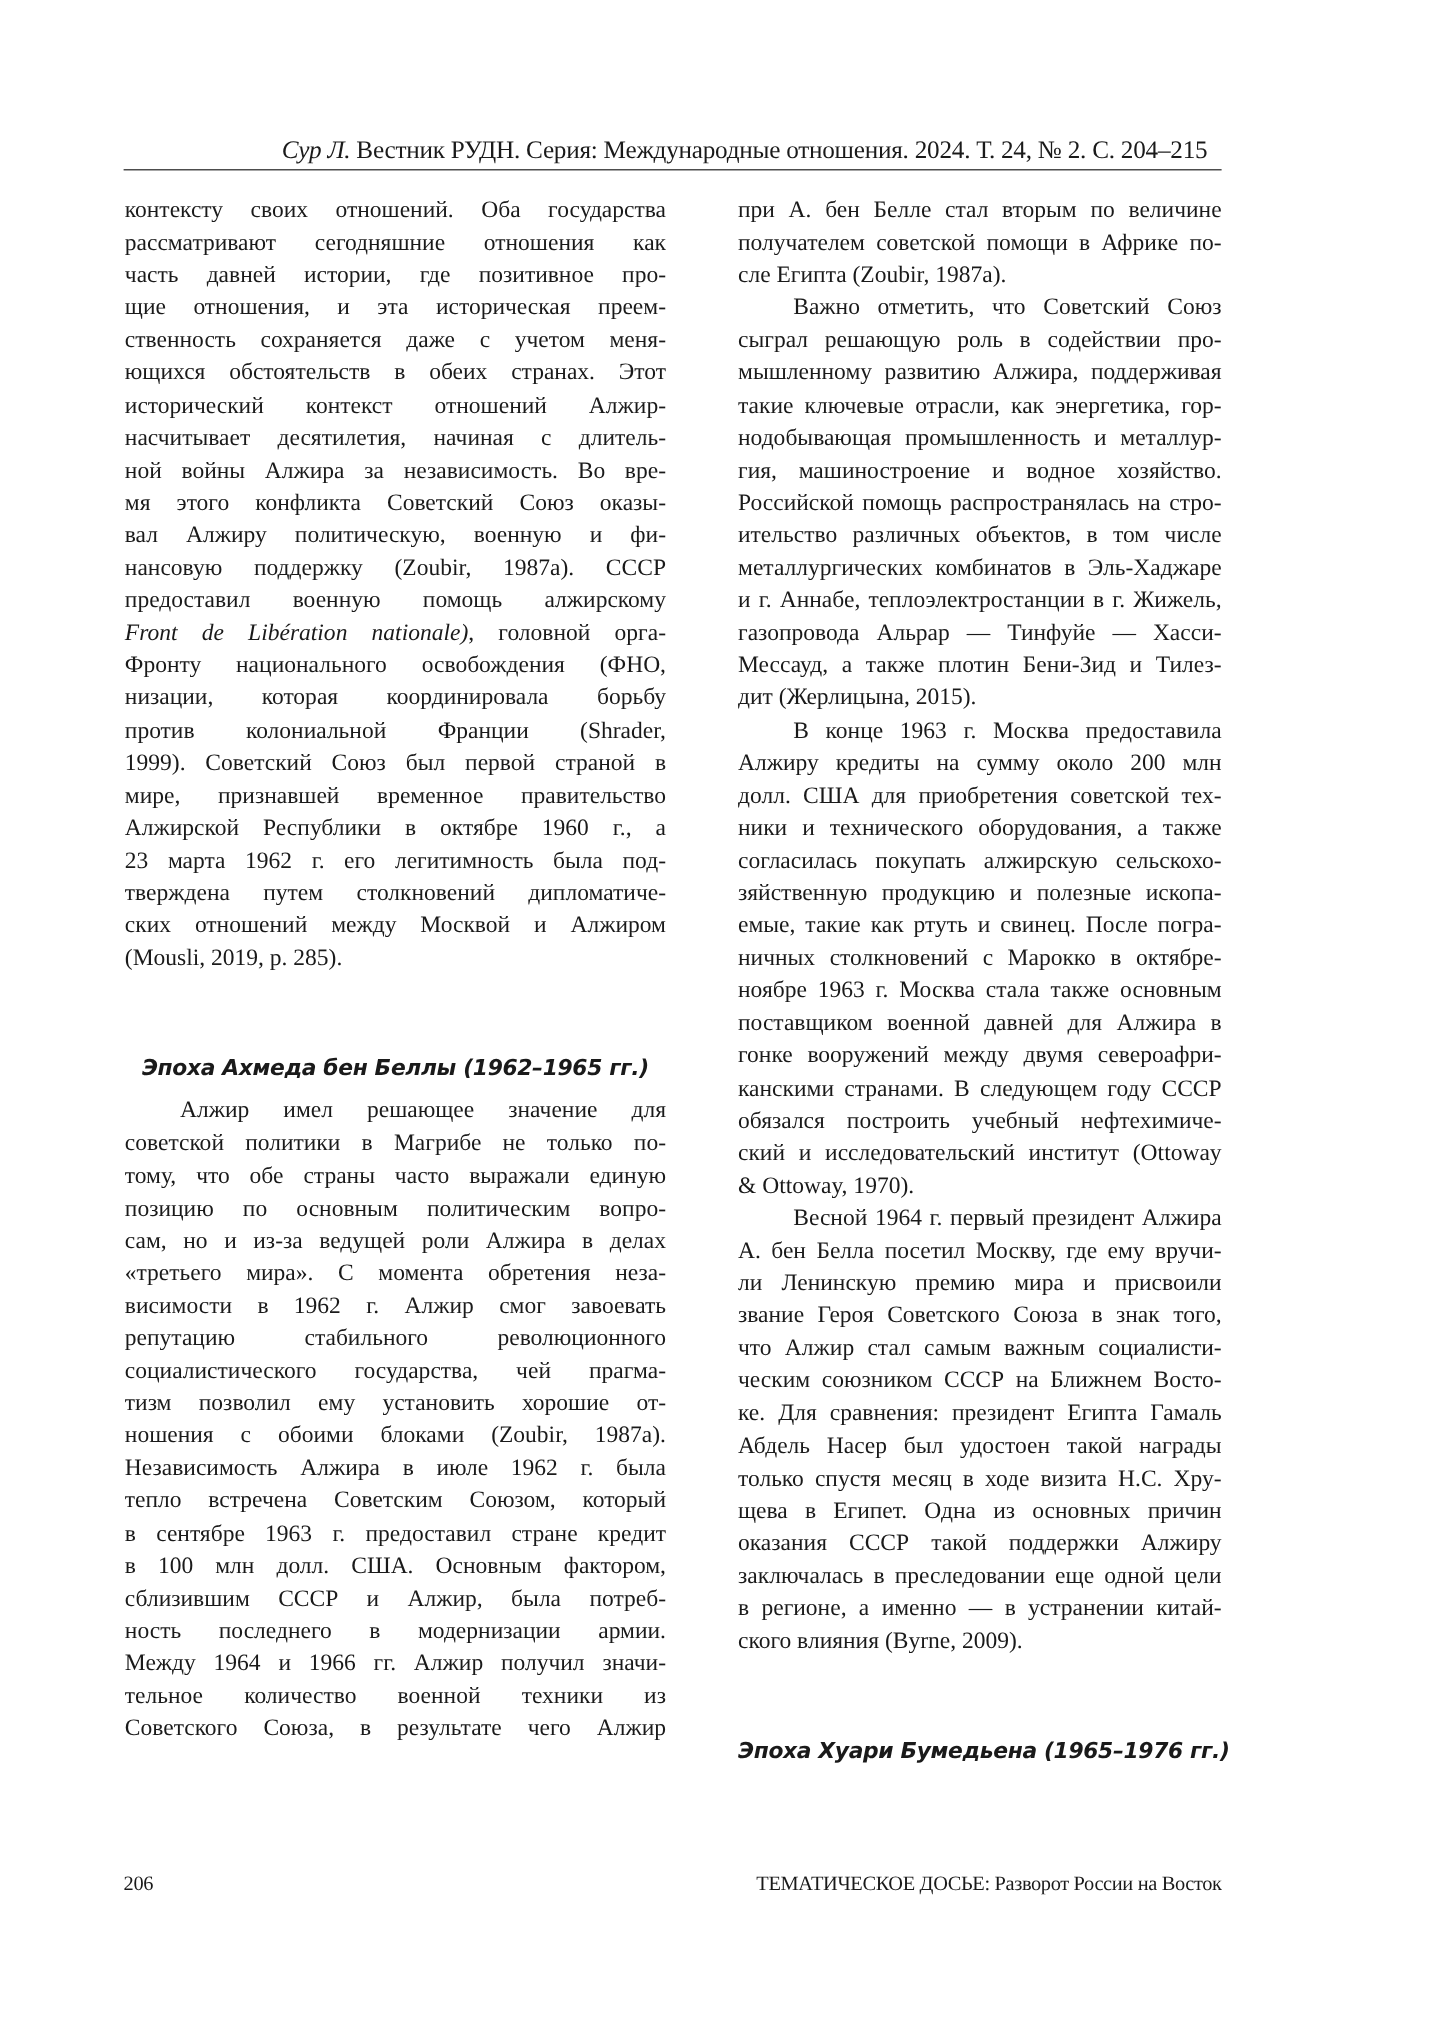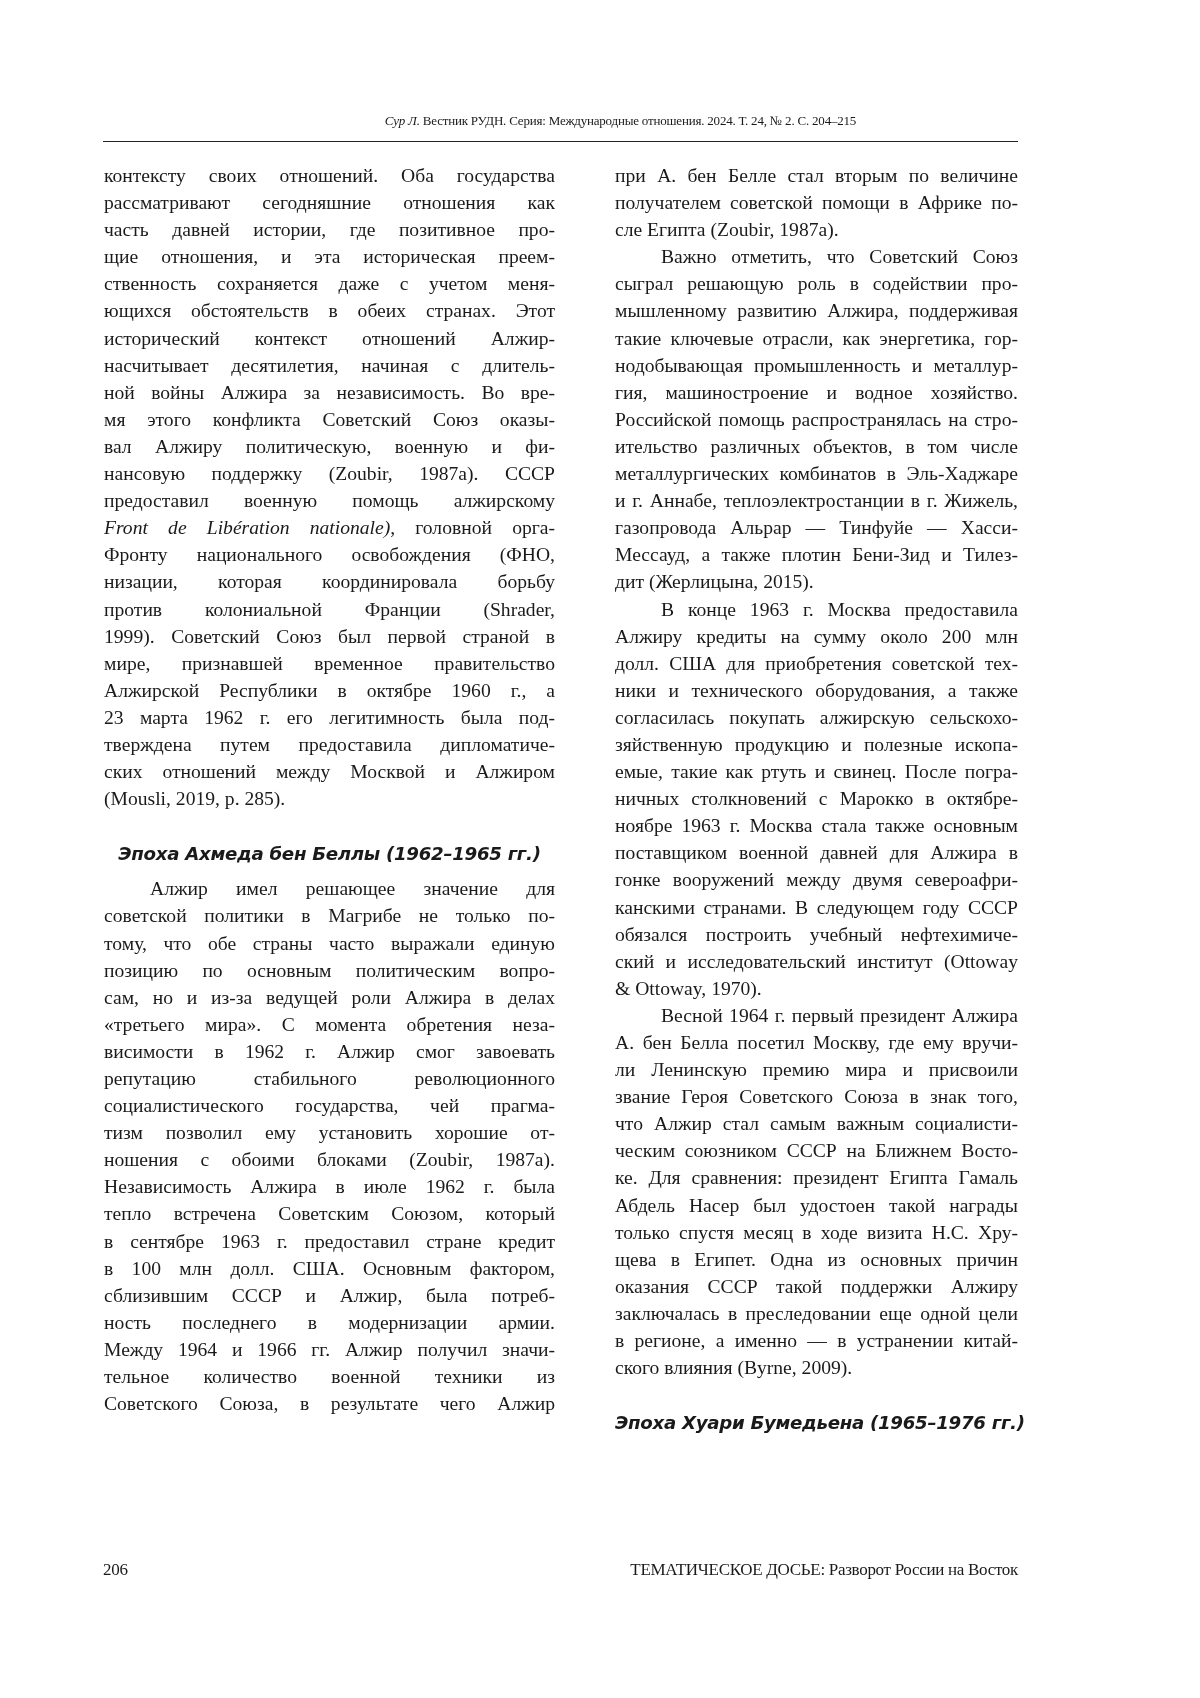--- a/index.html
+++ b/index.html
@@ -19,21 +19,21 @@
       position: absolute;
       left: 0; top: 0;
       width: 1200px; height: 1698px;
     }
     .running-head {
       position: absolute;
       left: 103px;
       width: 915px;
       top: 113px;
       text-align: center;
-      font-size: 13px;
+      font-size: 21px;
       letter-spacing: -0.2px;
       padding-left: 120px;
       box-sizing: border-box;
     }
     .running-head .author { font-style: italic; }
     .head-rule {
       position: absolute;
       left: 103px;
       width: 915px;
       top: 141px;
@@ -65,20 +65,21 @@
     .section-heading {
       font-family: "DejaVu Sans", "Liberation Sans", sans-serif;
       font-style: italic;
       font-weight: bold;
       font-size: 18.2px;
       text-align: center;
       height: 27.1px;
       line-height: 27.1px;
       white-space: nowrap;
       letter-spacing: -0.3px;
+      margin-top: 37px;
     }
     .gap-before-heading { height: 28px; }
     .gap-after-heading { height: 8px; }
     .footer {
       position: absolute;
       top: 1560px;
       left: 103px;
       width: 915px;
       font-size: 17px;
       letter-spacing: -0.3px;
@@ -113,21 +114,21 @@
       <span class="line">нансовую поддержку (Zoubir, 1987a). СССР</span>
       <span class="line">предоставил военную помощь алжирскому</span>
       <span class="line"><span class="it">Front de Libération nationale)</span><span>, головной орга-</span></span>
       <span class="line">Фронту национального освобождения (ФНО,</span>
       <span class="line">низации, которая координировала борьбу</span>
       <span class="line">против колониальной Франции (Shrader,</span>
       <span class="line">1999). Советский Союз был первой страной в</span>
       <span class="line">мире, признавшей временное правительство</span>
       <span class="line">Алжирской Республики в октябре 1960 г., а</span>
       <span class="line">23 марта 1962 г. его легитимность была под-</span>
-      <span class="line">тверждена путем предоставила дипломатиче-</span>
+      <span class="line">тверждена путем столкновений дипломатиче-</span>
       <span class="line">ских отношений между Москвой и Алжиром</span>
       <span class="line last">(Mousli, 2019, p. 285).</span>
     </div>
 
     <div class="gap-before-heading"></div>
     <div class="section-heading">Эпоха Ахмеда бен Беллы (1962–1965 гг.)</div>
     <div class="gap-after-heading"></div>
 
     <div>
       <span class="line indent">Алжир имел решающее значение для</span>

